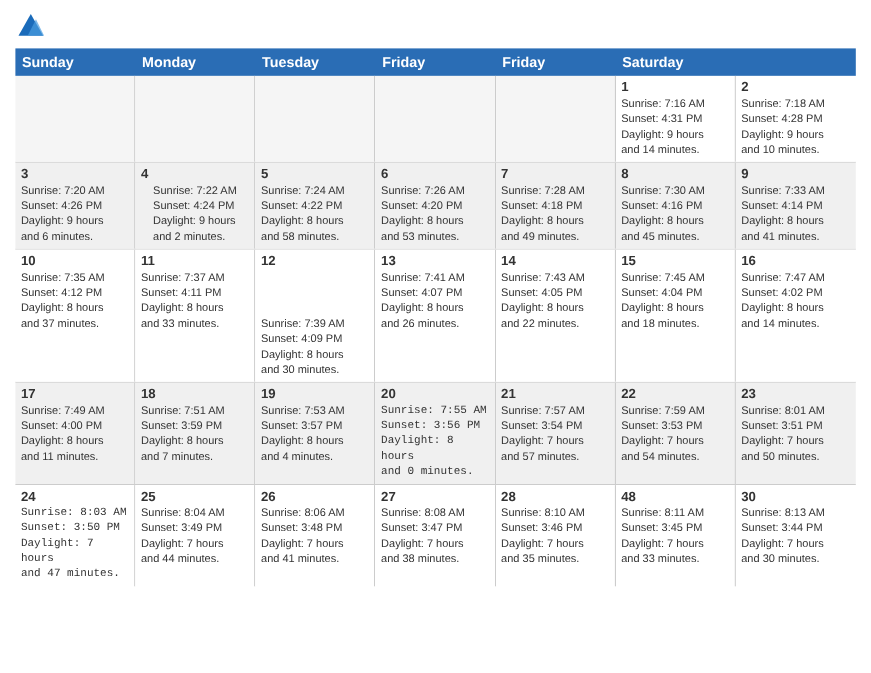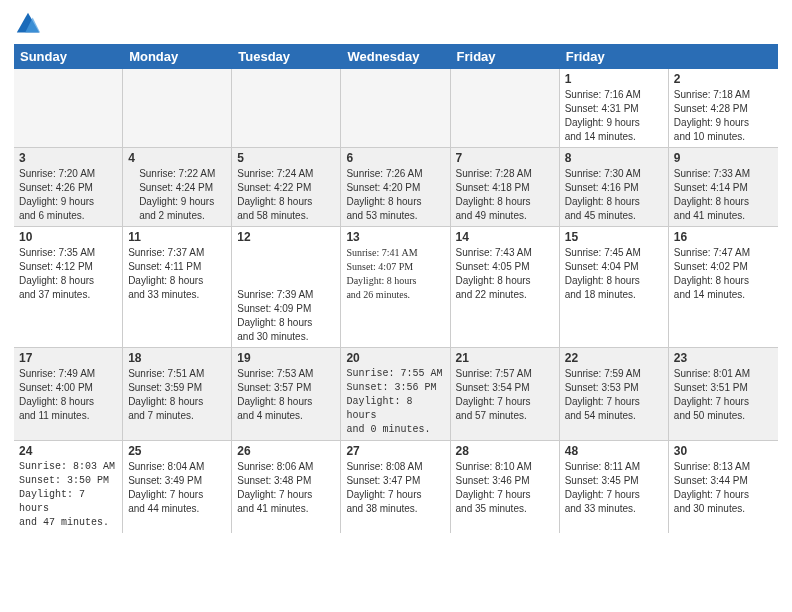--- a/index.html
+++ b/index.html
@@ -139,23 +139,23 @@
       <div class="month-title"></div>
       <div class="location"></div>
     </div>
   </div>
 
   <div class="calendar">
     <div class="cal-header-row">
     <div class="cal-header-cell">Sunday</div>
         <div class="cal-header-cell">Monday</div>
         <div class="cal-header-cell">Tuesday</div>
-        <div class="cal-header-cell">Wednesday</div>
         <div class="cal-header-cell">Friday</div>
         <div class="cal-header-cell">Friday</div>
+        <div class="cal-header-cell">Saturday</div>
       </div>
     <div class="cal-body">
     <div class="cal-row">
           <div class="cal-cell empty"></div>
           <div class="cal-cell empty"></div>
           <div class="cal-cell empty"></div>
           <div class="cal-cell empty"></div>
           <div class="cal-cell empty"></div>
           <div class="cal-cell">
             <span class="day-num">1</span>
@@ -240,21 +240,21 @@
           </div>
           <div class="cal-cell">
             <span class="day-num">12</span>
             <div class="day-info" style="white-space: pre-line; margin-top: 44px;">Sunrise: 7:39 AM
 Sunset: 4:09 PM
 Daylight: 8 hours
 and 30 minutes.</div>
           </div>
           <div class="cal-cell">
             <span class="day-num">13</span>
-            <div class="day-info" style="white-space: pre-line; font-family: Liberation Serif, serif;">Sunrise: 7:41 AM
+            <div class="day-info" style="white-space: pre-line;">Sunrise: 7:41 AM
 Sunset: 4:07 PM
 Daylight: 8 hours
 and 26 minutes.</div>
           </div>
           <div class="cal-cell">
             <span class="day-num">14</span>
             <div class="day-info" style="white-space: pre-line;">Sunrise: 7:43 AM
 Sunset: 4:05 PM
 Daylight: 8 hours
 and 22 minutes.</div>

